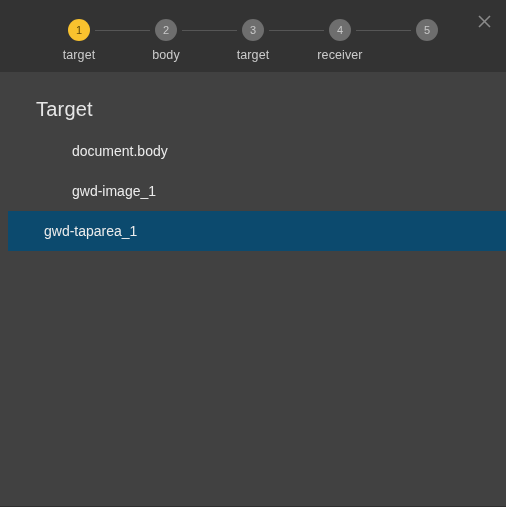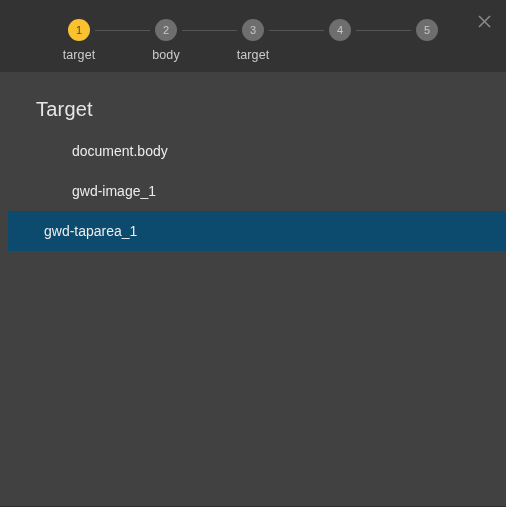--- a/index.html
+++ b/index.html
@@ -148,21 +148,21 @@
   <div id="header">
 
     <div id="stepper">
         <div class="connector" style="left: 95px; width: 55px;"></div>
         <div class="connector" style="left: 182px; width: 55px;"></div>
         <div class="connector" style="left: 269px; width: 55px;"></div>
         <div class="connector" style="left: 356px; width: 55px;"></div>
         <div class="step active" style="left: 79px;"><span class="step-circle">1</span><span class="step-label">target</span></div>
         <div class="step" style="left: 166px;"><span class="step-circle">2</span><span class="step-label">body</span></div>
         <div class="step" style="left: 253px;"><span class="step-circle">3</span><span class="step-label">target</span></div>
-        <div class="step" style="left: 340px;"><span class="step-circle">4</span></div>
+        <div class="step" style="left: 340px;"><span class="step-circle">4</span><span class="step-label">receiver</span></div>
         <div class="step" style="left: 427px;"><span class="step-circle">5</span></div>
       </div>
 
     <div id="close-button">
       <svg width="13" height="13" viewBox="0 0 13 13">
         <line x1="1" y1="1" x2="12" y2="12" stroke="#8a8a8a" stroke-width="1.6"></line>
         <line x1="12" y1="1" x2="1" y2="12" stroke="#8a8a8a" stroke-width="1.6"></line>
       </svg>
     </div>
 

